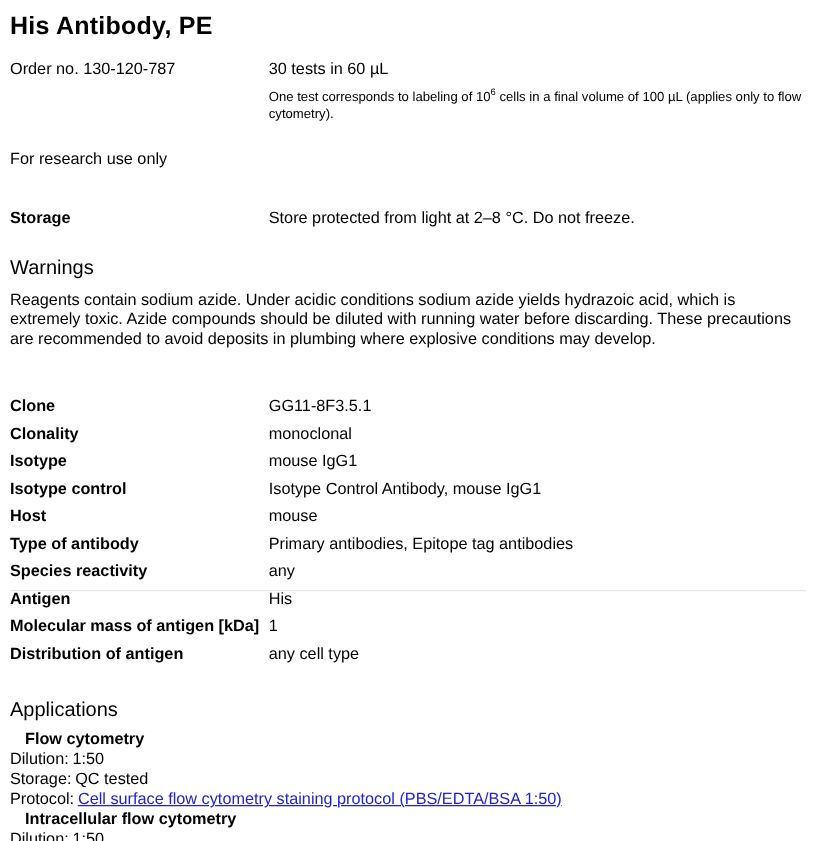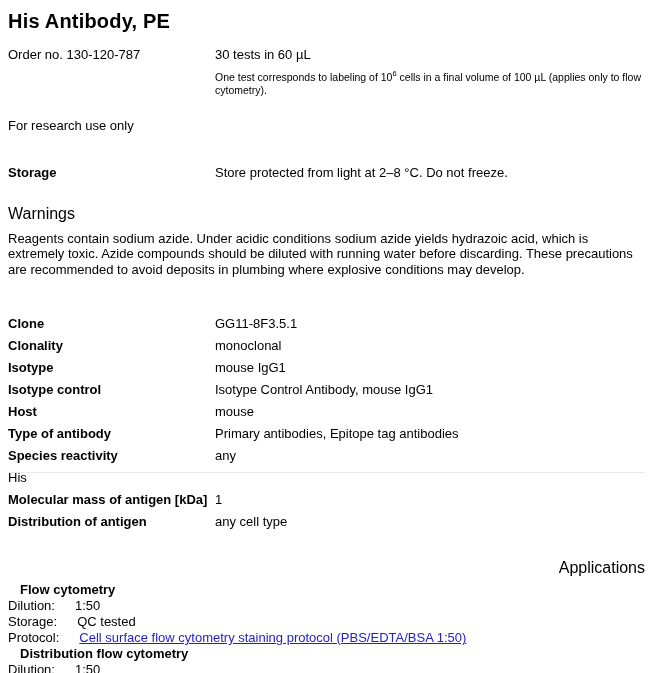--- a/index.html
+++ b/index.html
@@ -45,23 +45,23 @@
     max-width: 645px;
   }
 
   .props { margin-top: 36px; }
   .prop-row { display: flex; height: 22px; align-items: center; }
   .prop-row .prop-label { width: 207px; flex: 0 0 207px; font-size: 13px; font-weight: bold; line-height: 16px; }
   .prop-row .prop-value { flex: 1; font-size: 13px; line-height: 16px; }
 
   .applications { margin-top: 25px; }
   .app-subhead { font-size: 13px; font-weight: bold; line-height: 16px; margin-left: 12px; }
-  .apps-heading { margin-bottom: 5px; text-align: right; }
+  .apps-heading { margin-bottom: 5px; }
   .app-line { font-size: 13px; line-height: 16px; }
-  .app-line .line-label { margin-right: 20px; }
+  .app-line .line-label { margin-right: 3px; }
   .app-line a {
     color: #2222cc;
     text-decoration: underline;
     cursor: pointer;
   }
 
   .bottom-rule {
     position: absolute;
     left: 8px; right: 8px; bottom: 2px;
     border-bottom: 1px solid #e9e9e9;
@@ -115,38 +115,39 @@
       </div>
       <div class="prop-row">
         <div class="prop-label">Type of antibody</div>
         <div class="prop-value">Primary antibodies, Epitope tag antibodies</div>
       </div>
       <div class="prop-row">
         <div class="prop-label">Species reactivity</div>
         <div class="prop-value">any</div>
       </div>
       <div class="prop-row">
+        <div class="prop-label">Antigen</div>
         <div class="prop-value">His</div>
       </div>
       <div class="prop-row">
         <div class="prop-label">Molecular mass of antigen [kDa]</div>
         <div class="prop-value">1</div>
       </div>
       <div class="prop-row">
         <div class="prop-label">Distribution of antigen</div>
         <div class="prop-value">any cell type</div>
       </div>
     </div>
 
   <div class="applications">
     <h2 class="section-heading apps-heading">Applications</h2>
     <div id="apps-container">
         <div class="app-subhead">Flow cytometry</div>
         <div class="app-line"><span class="line-label">Dilution:</span><span>1:50</span></div>
         <div class="app-line"><span class="line-label">Storage:</span><span>QC tested</span></div>
         <div class="app-line"><span class="line-label">Protocol:</span><a href="#">Cell surface flow cytometry staining protocol (PBS/EDTA/BSA 1:50)</a></div>
-        <div class="app-subhead">Distribution flow cytometry</div>
+        <div class="app-subhead">Intracellular flow cytometry</div>
         <div class="app-line"><span class="line-label">Dilution:</span><span>1:50</span></div>
       </div>
   </div>
 
   <div class="bottom-rule"></div>
 </div>
 
 </body></html>

